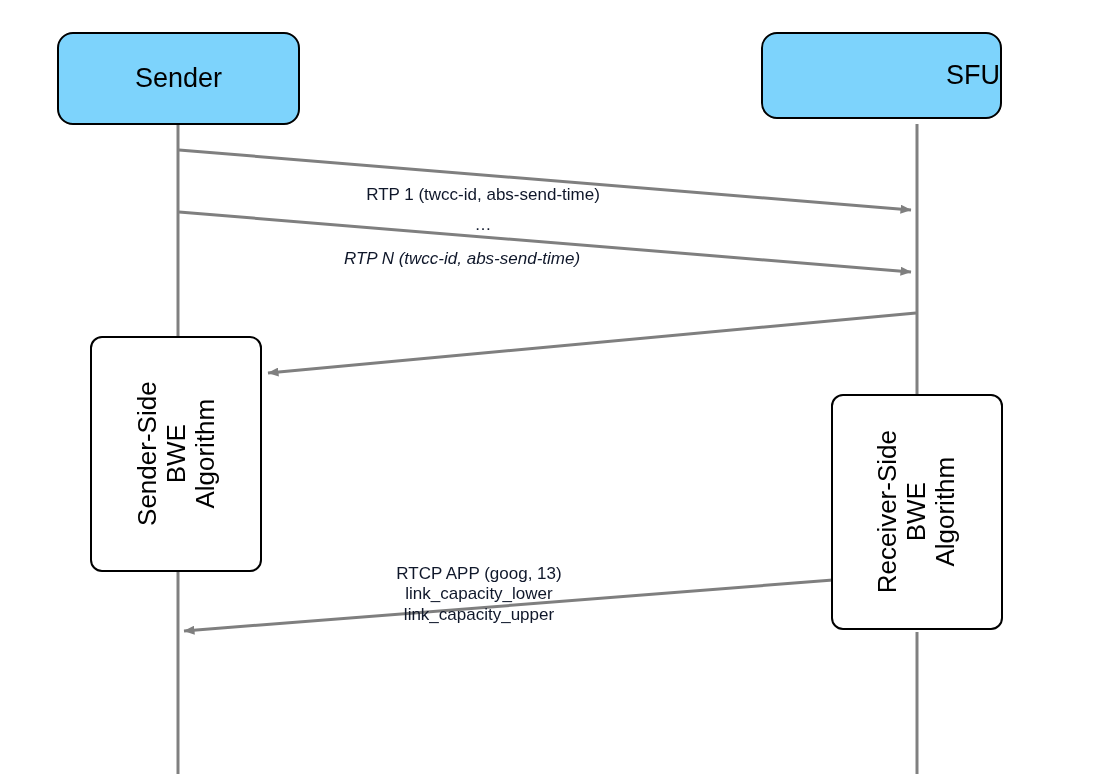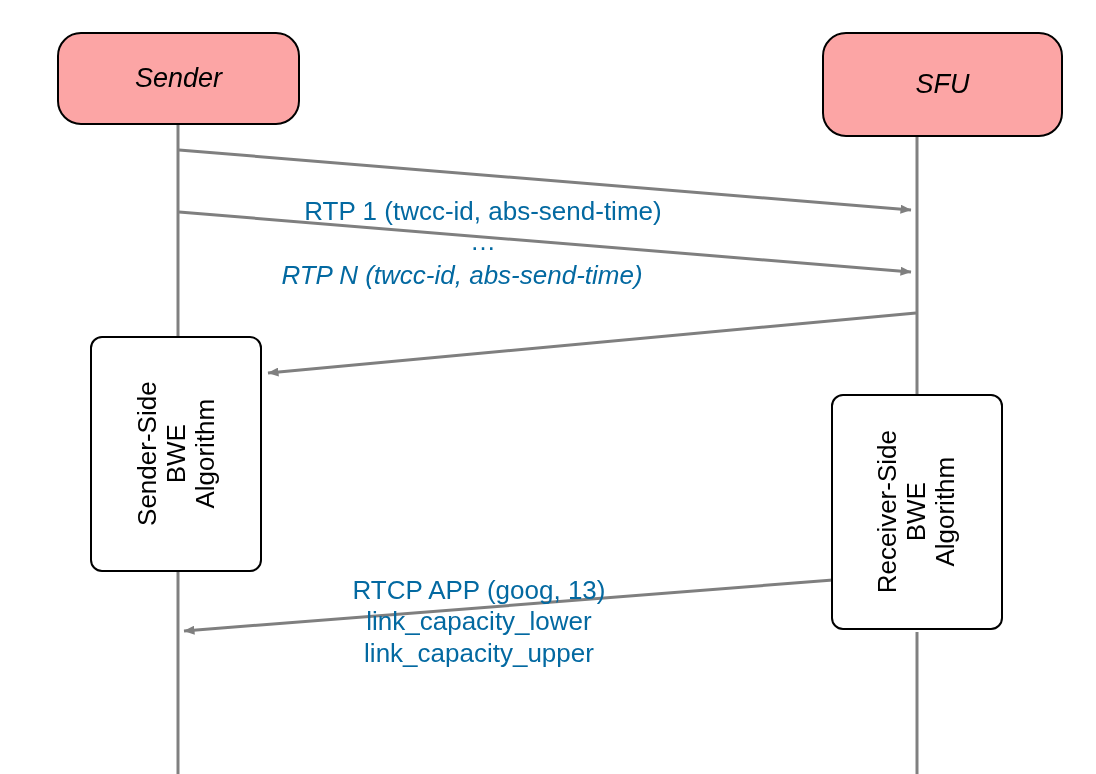--- a/index.html
+++ b/index.html
@@ -22,26 +22,25 @@
     position: absolute;
     left: 0;
     top: 0;
     width: 1096px;
     height: 774px;
   }
   .node-box {
     position: absolute;
     box-sizing: border-box;
     border: 2px solid #000000;
-    border-radius: 24px;
-    background: #fca5a5;
+    border-radius: 16px;
+    background: #7dd3fc;
     display: flex;
     align-items: center;
     justify-content: center;
-    font-style: italic;
   }
   .node-label {
     font-size: 27px;
     line-height: 1.1;
     color: #000000;
     white-space: nowrap;
   }
   .algo-box {
     position: absolute;
     box-sizing: border-box;
@@ -56,23 +55,23 @@
     font-size: 26px;
     line-height: 1.12;
     color: #000000;
     text-align: center;
     white-space: pre-line;
     transform: rotate(-90deg);
     transform-origin: center center;
   }
   .msg {
     position: absolute;
-    font-size: 26px;
+    font-size: 17px;
     line-height: 1.22;
-    color: #0369a1;
+    color: #0f172a;
     text-align: center;
     white-space: pre-line;
   }
 </style>
 </head>
 <body>
 
 <div id="canvas">
 
   <svg class="layer" viewBox="0 0 1096 774" xmlns="http://www.w3.org/2000/svg">
@@ -94,21 +93,21 @@
 
     <line x1="916" y1="313" x2="268" y2="373" stroke="#7f7f7f" stroke-width="3" marker-end="url(#arrowhead)"></line>
 
     <line x1="833" y1="580" x2="184" y2="631" stroke="#7f7f7f" stroke-width="3" marker-end="url(#arrowhead)"></line>
   </svg>
 
   <div class="node-box" style="left:57px; top:32px; width:243px; height:93px;">
     <span class="node-label">Sender</span>
   </div>
 
-  <div class="node-box" style="left:822px; top:32px; width:241px; height:105px;">
+  <div class="node-box" style="left:761px; top:32px; width:241px; height:87px;justify-content:flex-end;">
     <span class="node-label">SFU</span>
   </div>
 
   <div class="algo-box" style="left:90px; top:336px; width:172px; height:236px;">
     <span class="algo-label">Sender-Side
 BWE
 Algorithm</span>
   </div>
 
   <div class="algo-box" style="left:831px; top:394px; width:172px; height:236px;">

